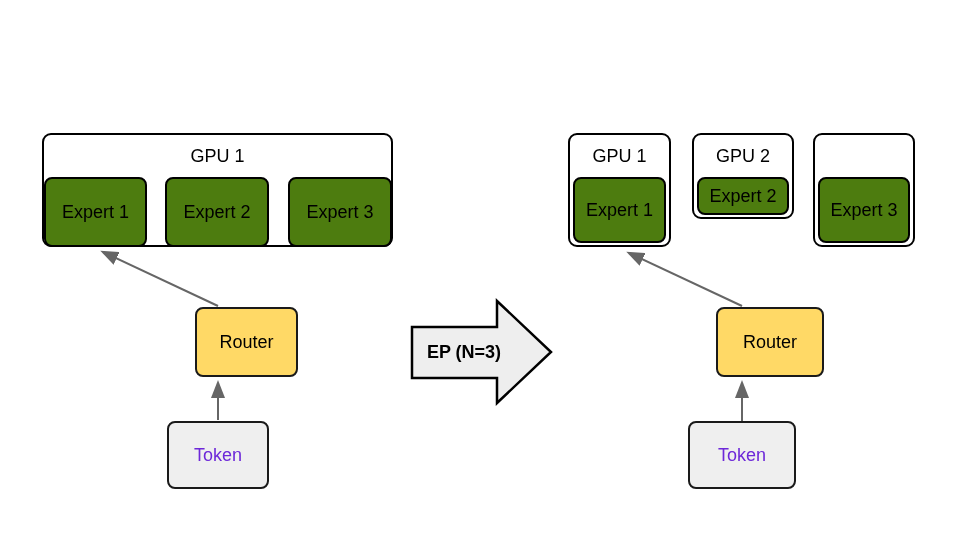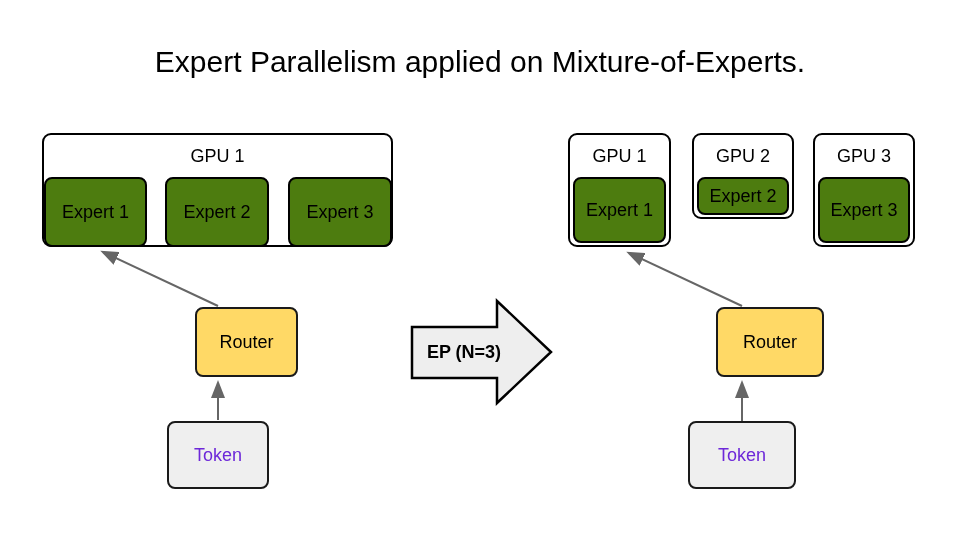--- a/index.html
+++ b/index.html
@@ -63,21 +63,20 @@
     position: absolute; left: 0; top: 0;
     width: 960px; height: 540px;
     pointer-events: none;
   }
 </style>
 </head>
 <body>
 
 <div id="canvas">
 
-  <div class="abs title">Expert Parallelism applied on Mixture-of-Experts.</div>
 
   <svg id="connector-layer" viewBox="0 0 960 540" xmlns="http://www.w3.org/2000/svg">
     <defs>
       <marker id="arrowhead" markerWidth="9" markerHeight="7" refX="7.5" refY="3.5" orient="auto">
         <path d="M0,0 L9,3.5 L0,7 Z" fill="#666666"></path>
       </marker>
     </defs>
 
     <line x1="218" y1="420" x2="218" y2="383" stroke="#666666" stroke-width="2" marker-end="url(#arrowhead)"></line>
 
@@ -105,21 +104,20 @@
 
   <div class="abs gpu-box" style="left:568px; top:133px; width:103px; height:114px;">
     <div class="gpu-label">GPU 1</div>
     <div class="expert-box abs" style="left:3px; top:42px; right:3px; bottom:2px;">Expert 1</div>
   </div>
   <div class="abs gpu-box" style="left:692px; top:133px; width:102px; height:86px;">
     <div class="gpu-label">GPU 2</div>
     <div class="expert-box abs" style="left:3px; top:42px; right:3px; bottom:2px;">Expert 2</div>
   </div>
   <div class="abs gpu-box" style="left:813px; top:133px; width:102px; height:114px;">
-    <div class="gpu-label">GPU 3</div>
     <div class="expert-box abs" style="left:3px; top:42px; right:3px; bottom:2px;">Expert 3</div>
   </div>
 
   <div class="abs router-box" style="left:688px; top:307px; width:108px; height:70px;">Router</div>
 
   <div class="abs token-box" style="left:688px; top:421px; width:108px; height:68px;">Token</div>
 
 </div>
 
 </body></html>

